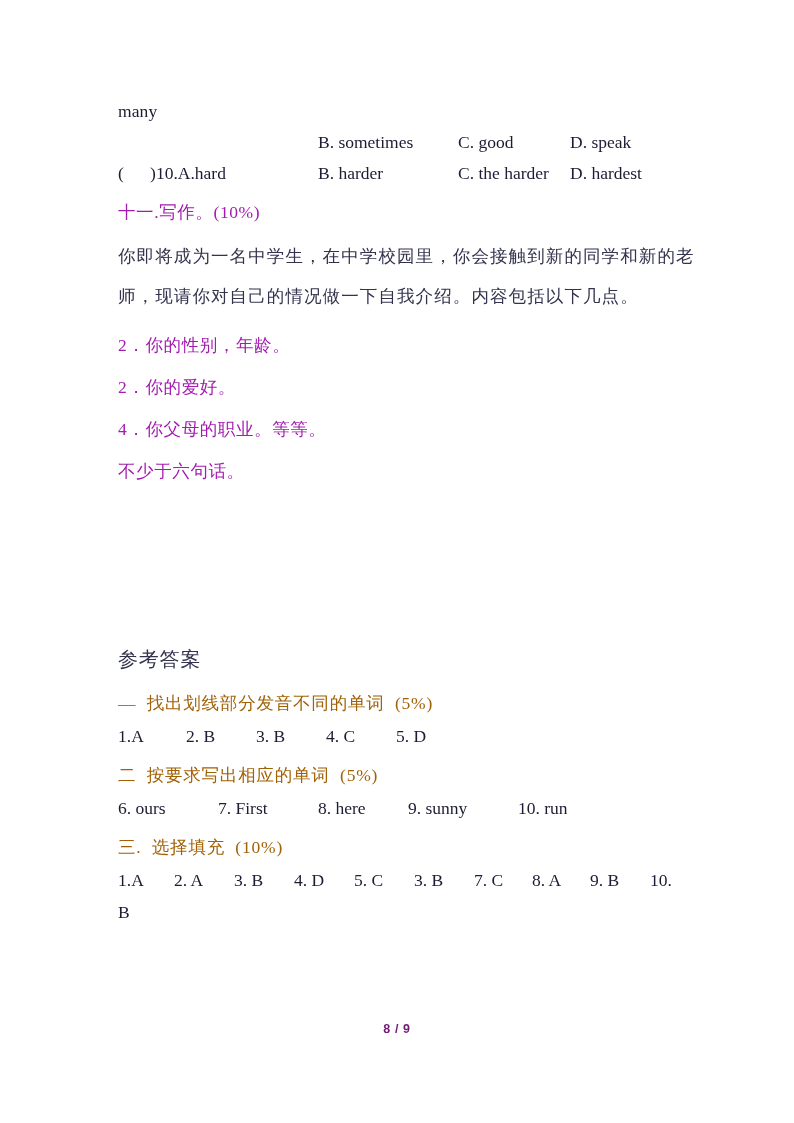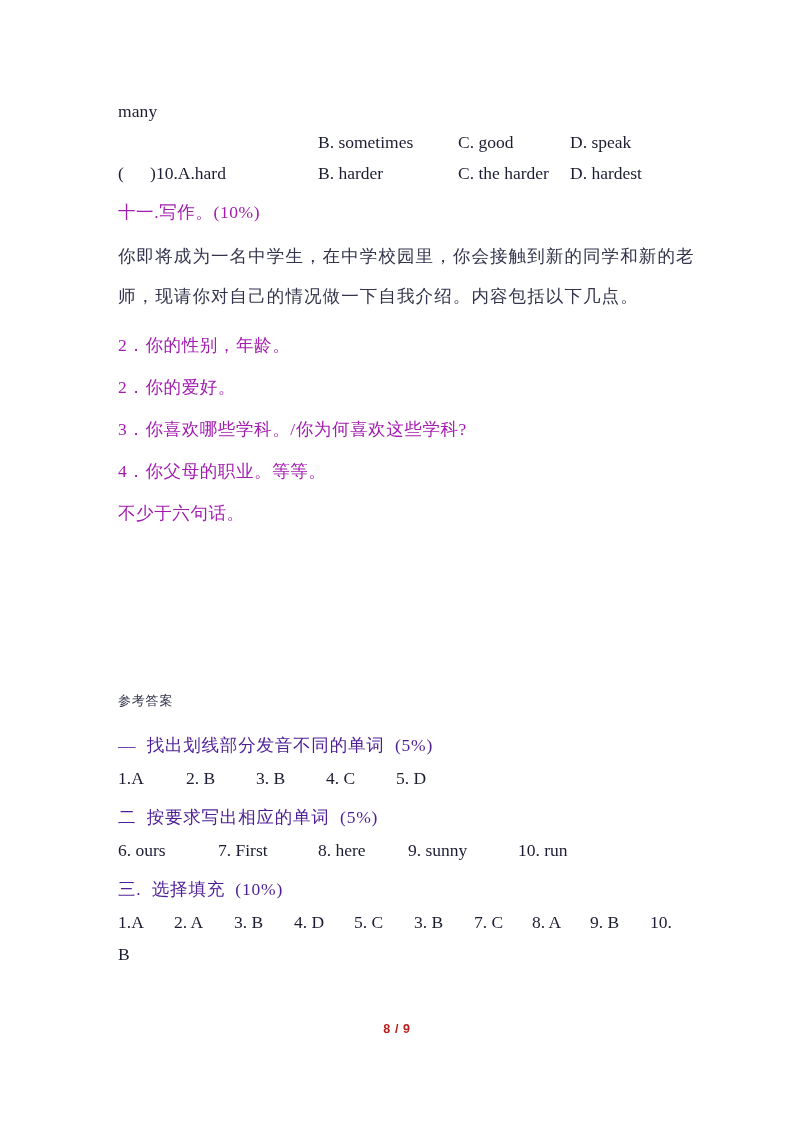--- a/index.html
+++ b/index.html
@@ -69,29 +69,29 @@
   .mc-row .col-b { left: 200px; }
   .mc-row .col-c { left: 340px; }
   .mc-row .col-d { left: 452px; }
 
   
   .gap-sm { height: 8px; }
   .gap-lg { height: 150px; }
 
   
   .ak-title {
-    font-size: 13px;
+    font-size: 20px;
     line-height: 34px;
     color: #33334d;
     letter-spacing: 0.8px;
   }
   .ak-section {
     font-size: 17.5px;
     line-height: 34px;
-    color: #4c1d95;
+    color: #a16207;
     letter-spacing: 0.8px;
     white-space: pre;
   }
   .ak-answers {
     position: relative;
     height: 32px;
     font-size: 17.5px;
     line-height: 32px;
     color: #1c1c33;
     white-space: pre;
@@ -121,21 +121,21 @@
   
   .footer {
     position: absolute;
     left: 0;
     top: 1022px;
     width: 794px;
     text-align: center;
     font-family: "Liberation Sans", "DejaVu Sans", sans-serif;
     font-size: 12.5px;
     font-weight: bold;
-    color: #b91c1c;
+    color: #701a75;
     letter-spacing: 0.6px;
   }
 </style>
 </head>
 <body>
 
 <div class="page">
 
   <div class="content">
 
@@ -159,21 +159,20 @@
     <div class="line cn">十一.写作。(10%)</div>
 
     <div class="gap-sm"></div>
 
     <div class="line para">你即将成为一名中学生，在中学校园里，你会接触到新的同学和新的老师，现请你对自己的情况做一下自我介绍。内容包括以下几点。</div>
 
     <div class="gap-sm"></div>
 
     <div class="line cn" style="line-height:42px">2．你的性别，年龄。</div>
     <div class="line cn" style="line-height:42px">2．你的爱好。</div>
-    <div class="line cn" style="line-height:42px">3．你喜欢哪些学科。/你为何喜欢这些学科?</div>
     <div class="line cn" style="line-height:42px">4．你父母的职业。等等。</div>
     <div class="line cn" style="line-height:42px">不少于六句话。</div>
 
     <div class="gap-lg"></div>
 
     <div class="ak-title">参考答案</div>
 
     <div style="height:10px"></div>
 
     <div class="ak-section">—  找出划线部分发音不同的单词  (5%)</div>

